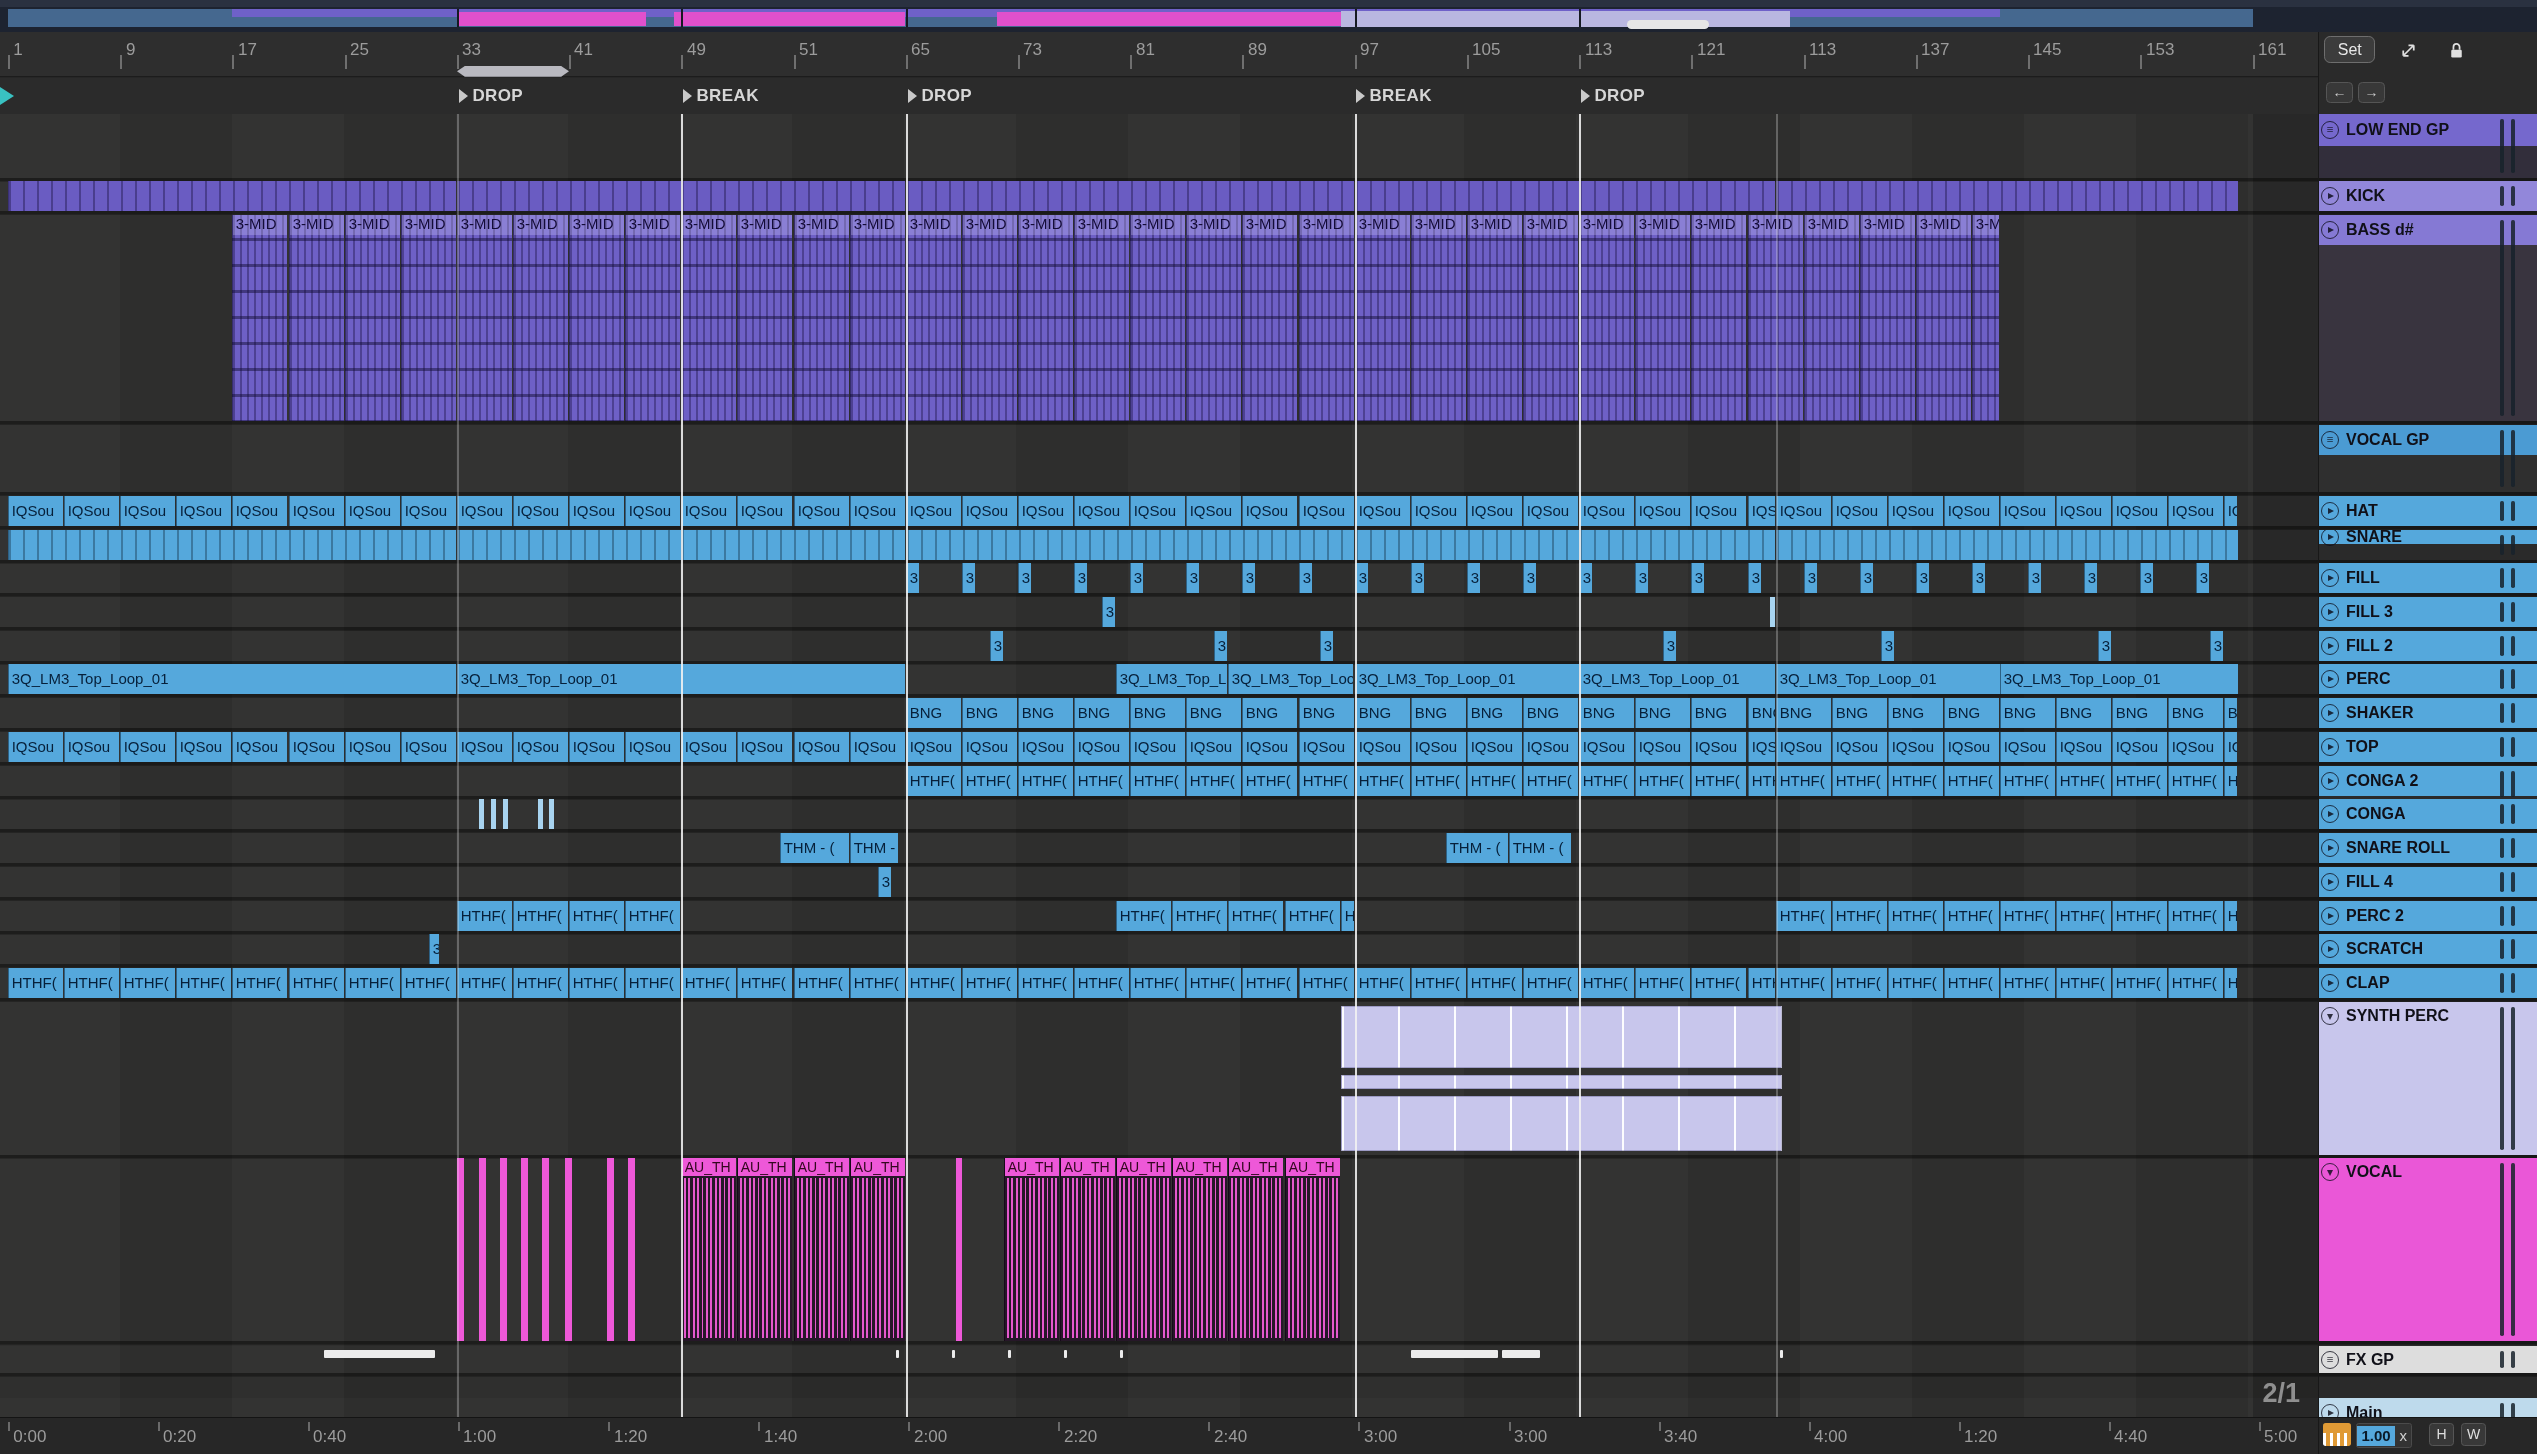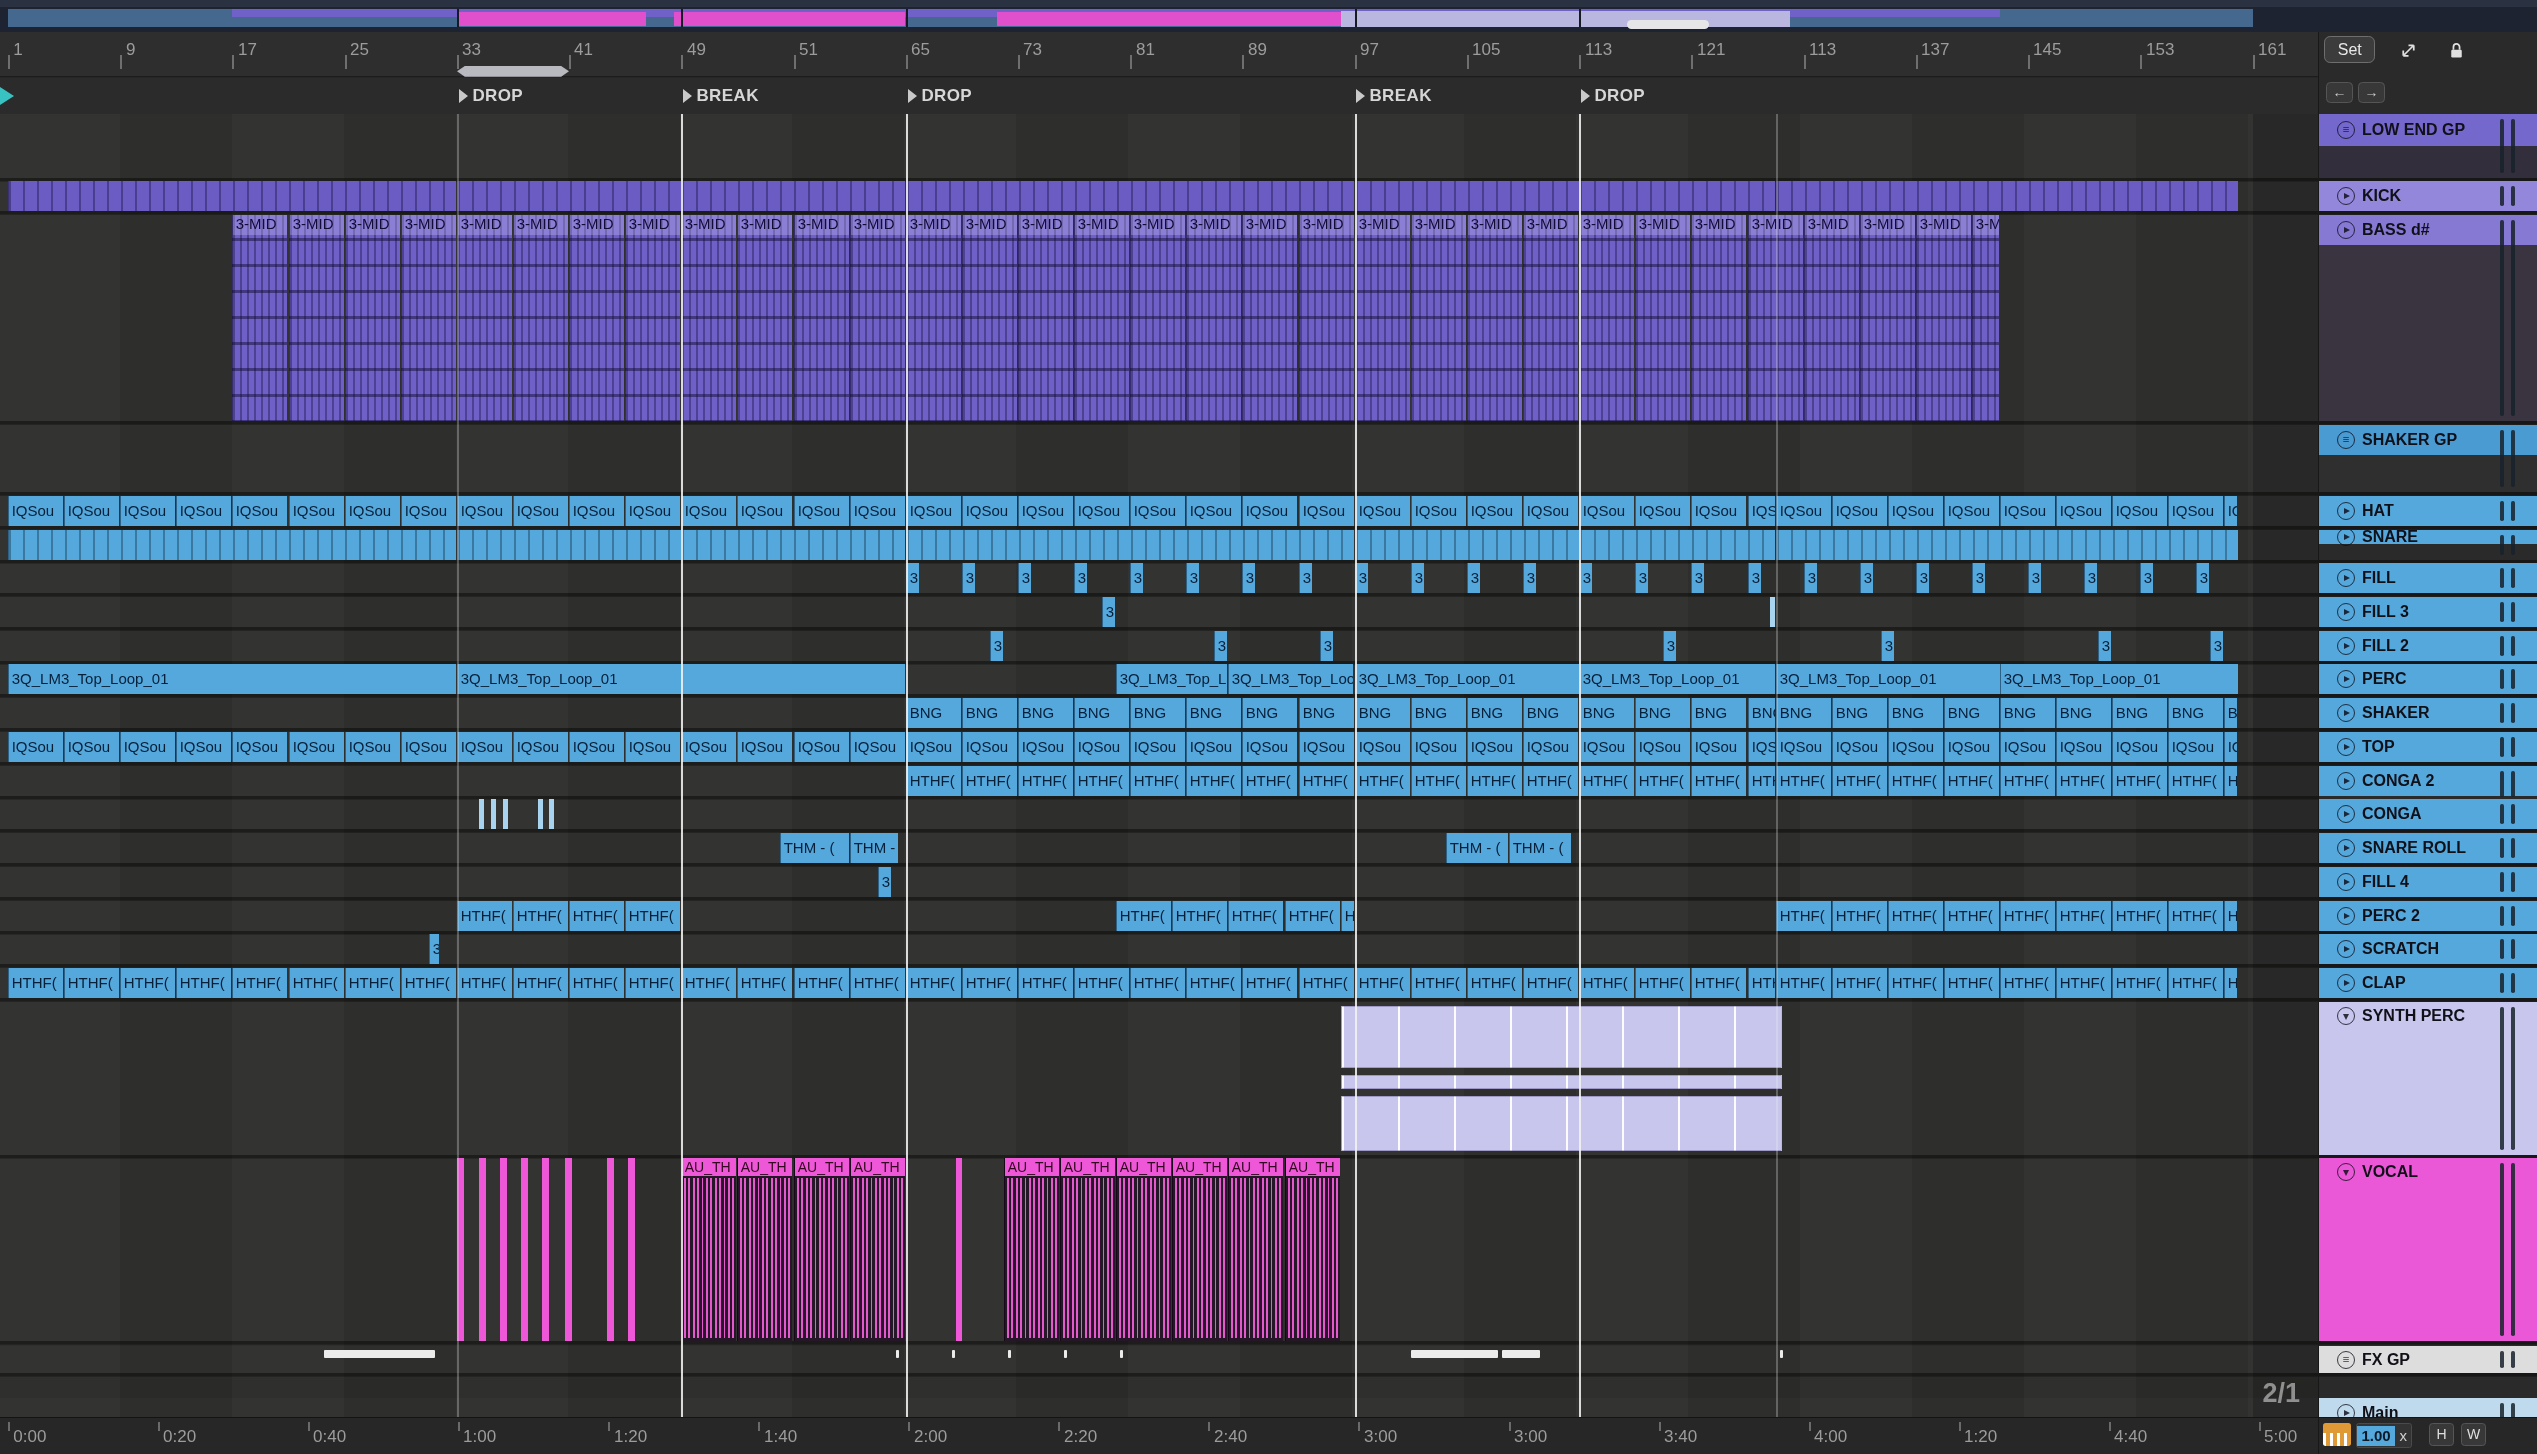--- a/index.html
+++ b/index.html
@@ -60,21 +60,21 @@
          background:repeating-linear-gradient(90deg,#ef5bd6 0 1.8px,rgba(40,16,40,0) 1.8px 4.4px);opacity:.95;}
   .white{background:#ececec;border-radius:0.9px;}
 
   .vline{position:absolute;top:0;bottom:0;width:1.8px;background:rgba(242,242,242,.88);z-index:5;}
   .vline.dim{background:rgba(242,242,242,.28);}
 
   
   #panel{position:absolute;left:2318px;top:114px;width:219px;height:1303px;background:#2a2a2a;
          border-left:1.8px solid #181818;box-sizing:border-box;}
   .prow{position:absolute;left:0;width:219px;box-shadow:0 3.6px 0 rgba(0,0,0,.45);overflow:hidden;}
-  .phead{display:flex;align-items:center;gap:7px;padding-left:18px;box-sizing:border-box;}
+  .phead{display:flex;align-items:center;gap:7px;padding-left:2px;box-sizing:border-box;}
   .phead.tall{align-items:flex-start;padding-top:5.3px;}
   .pname{font-size:16px;font-weight:700;color:#101018;white-space:nowrap;overflow:hidden;}
   .prest{position:absolute;left:0;right:0;bottom:0;}
   .picon{flex:0 0 auto;width:18px;height:18px;border:1.8px solid rgba(12,12,24,.78);border-radius:50%;
          display:flex;align-items:center;justify-content:center;box-sizing:border-box;}
   .picon.play::after{content:'';border-left:6.2px solid rgba(12,12,24,.82);border-top:3.6px solid transparent;
                      border-bottom:3.6px solid transparent;margin-left:1.8px;}
   .picon.fold::after{content:'';border-top:6.2px solid rgba(12,12,24,.82);border-left:3.6px solid transparent;
                      border-right:3.6px solid transparent;margin-top:0.9px;}
   .picon.group::after{content:'≡';font-size:11.5px;font-weight:700;color:rgba(12,12,24,.82);line-height:1;}
@@ -1167,21 +1167,21 @@
         </div>
         <div class="prest" style="top: 30px; background: rgb(57, 52, 63);"></div>
         <div class="meters">
           <div class="mbar"></div>
           <div class="mbar"></div>
         </div>
       </div>
       <div class="prow" style="top: 311px; height: 67px;">
         <div class="phead" style="height: 30px; background: rgb(75, 155, 211);">
           <div class="picon group"></div>
-          <div class="pname">SHAKER GP</div>
+          <div class="pname">VOCAL GP</div>
         </div>
         <div class="prest" style="top: 30px; background: rgb(47, 47, 47);"></div>
         <div class="meters">
           <div class="mbar"></div>
           <div class="mbar"></div>
         </div>
       </div>
       <div class="prow" style="top: 382px; height: 30px;">
         <div class="phead" style="height: 30px; background: rgb(85, 168, 220);">
           <div class="picon play"></div>

